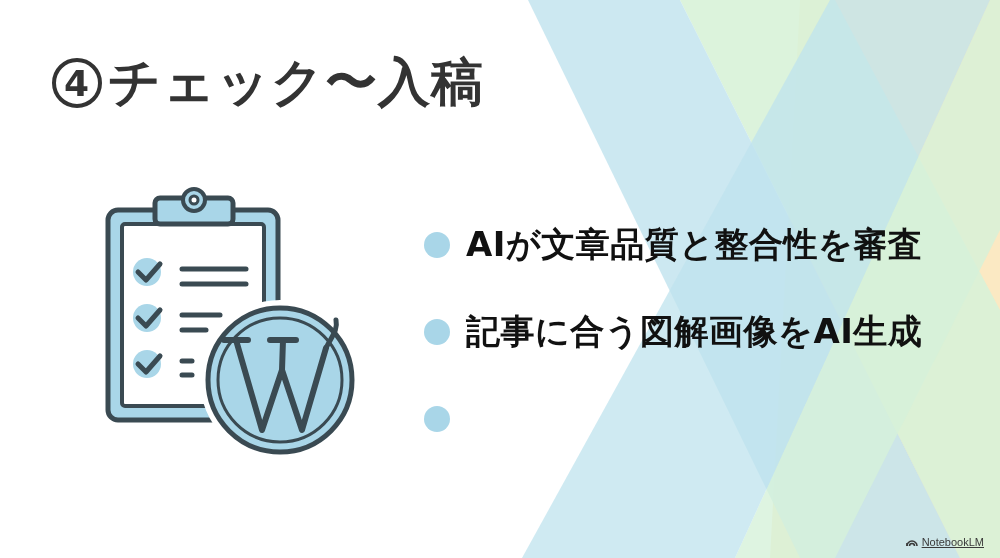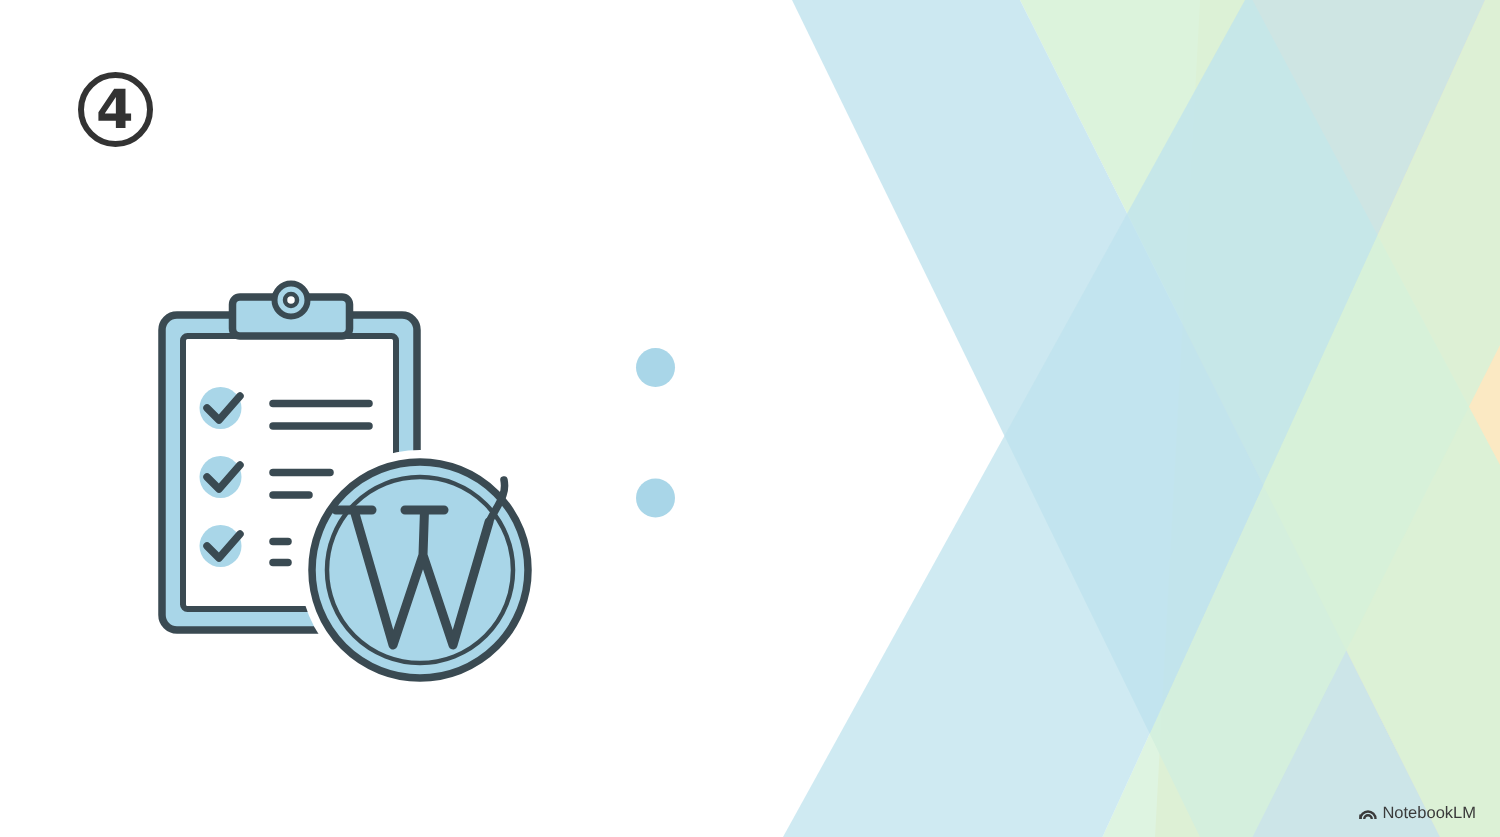--- a/index.html
+++ b/index.html
@@ -30,21 +30,21 @@
     .dot {
       width: 26px; height: 26px; border-radius: 50%;
       background: #a9d6e8; margin-right: 16px; flex: 0 0 auto;
     }
     .bullet-text {
       font-size: 34px; font-weight: bold; color: #111111; white-space: nowrap; letter-spacing: 0.5px;
     }
     .brand {
       position: absolute; right: 16px; bottom: 10px;
       display: flex; align-items: center; gap: 4px;
-      font-size: 11px; color: #3a3a3a; font-family: "Liberation Sans", sans-serif;
+      font-size: 11px; color: #3a3a3a; font-family: "Liberation Sans", sans-serif; text-decoration: underline;
     }
   </style>
 </head>
 <body>
 
 <svg class="bg" viewBox="0 0 1000 558" preserveAspectRatio="none">
 
   <polygon points="800,0 860,0 1000,0 1000,558 770,558" fill="#fbe8c0" opacity="0.95"></polygon>
 
   <polygon points="680,0 835,0 1000,310 1000,558 960,558" fill="#d8f2d8" opacity="0.9"></polygon>
@@ -53,20 +53,21 @@
 
   <polygon points="735,558 835,558 1000,230 1000,0 990,0" fill="#d6f1da" opacity="0.8"></polygon>
 
   <polygon points="522,558 735,558 990,0 830,0" fill="#bfe3ee" opacity="0.75"></polygon>
 </svg>
 
 <div class="slide">
 
   <div class="title">
     <span class="title-num">4</span>
+    <span>チェック〜入稿</span>
   </div>
 
   <svg class="illustration" viewBox="0 0 260 290">
 
     <g>
       <rect x="8" y="30" width="170" height="210" rx="10" fill="#a9d6e8" stroke="#3a4a52" stroke-width="5"></rect>
       <rect x="22" y="44" width="142" height="182" rx="3" fill="#ffffff" stroke="#3a4a52" stroke-width="4"></rect>
 
       <rect x="55" y="18" width="78" height="26" rx="5" fill="#a9d6e8" stroke="#3a4a52" stroke-width="5"></rect>
       <circle cx="94" cy="20" r="11" fill="#a9d6e8" stroke="#3a4a52" stroke-width="4"></circle>
@@ -96,20 +97,25 @@
       <circle cx="180" cy="200" r="62" fill="none" stroke="#3a4a52" stroke-width="3"></circle>
 
       <path d="M124,160 L148,160 M136,160 L162,250 L182,190 L202,250 L226,168 M170,160 L196,160 M183,160 L182,190" fill="none" stroke="#3a4a52" stroke-width="6" stroke-linecap="round" stroke-linejoin="round"></path>
       <path d="M226,168 C232,156 238,150 236,140" fill="none" stroke="#3a4a52" stroke-width="5" stroke-linecap="round"></path>
     </g>
   </svg>
 
   <div class="bullets">
     <div class="bullet">
       <span class="dot"></span>
+      <span class="bullet-text">AIが文章品質と整合性を審査</span>
+    </div>
+    <div class="bullet">
+      <span class="dot"></span>
+      <span class="bullet-text">記事に合う図解画像をAI生成</span>
     </div>
     <div class="bullet">
       <span class="dot"></span>
     </div>
   </div>
 
   <div class="brand">
     <svg width="12" height="10" viewBox="0 0 12 10">
       <path d="M1,9 A5,5 0 0 1 11,9" fill="none" stroke="#3a3a3a" stroke-width="1.6"></path>
       <path d="M3.5,9 A2.5,2.5 0 0 1 8.5,9" fill="none" stroke="#3a3a3a" stroke-width="1.6"></path>

